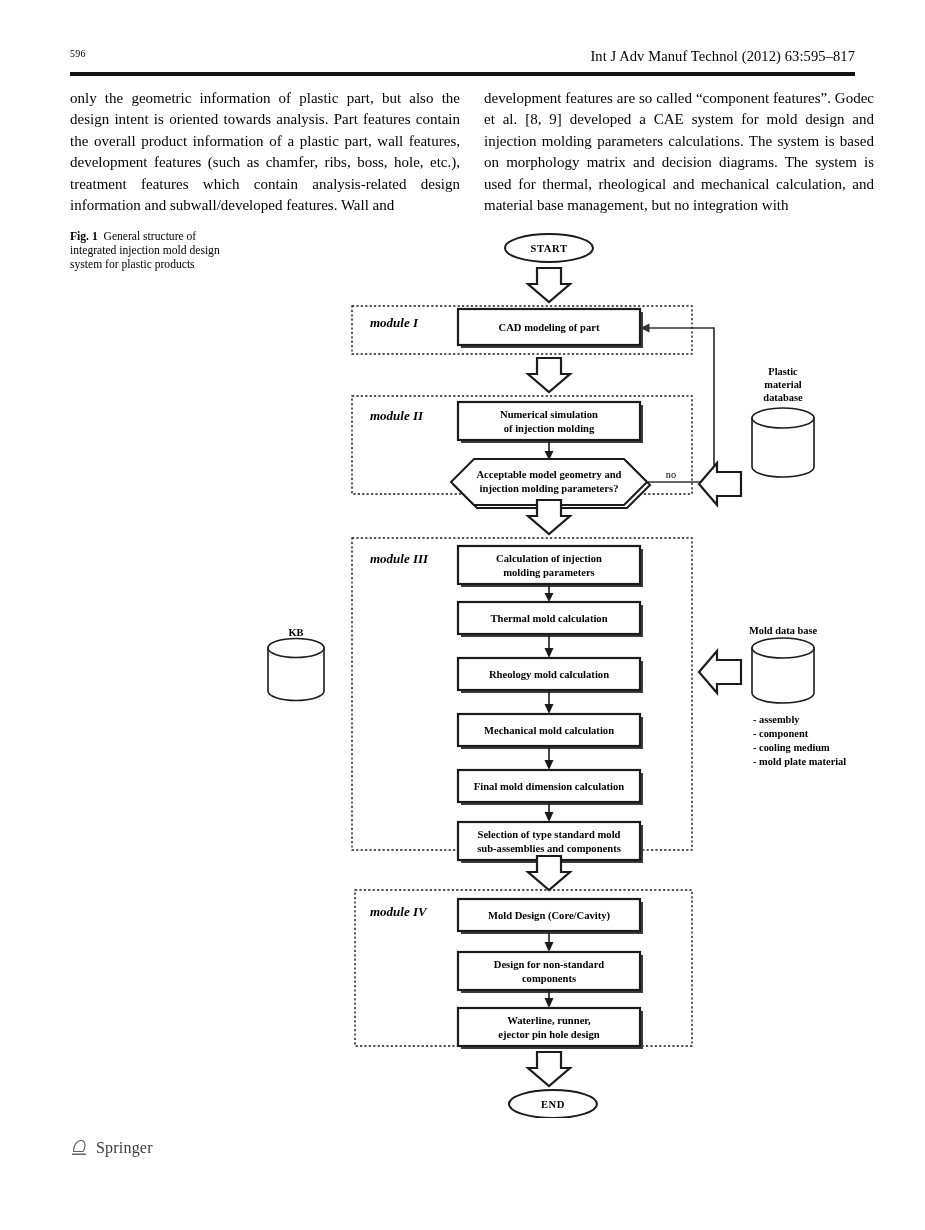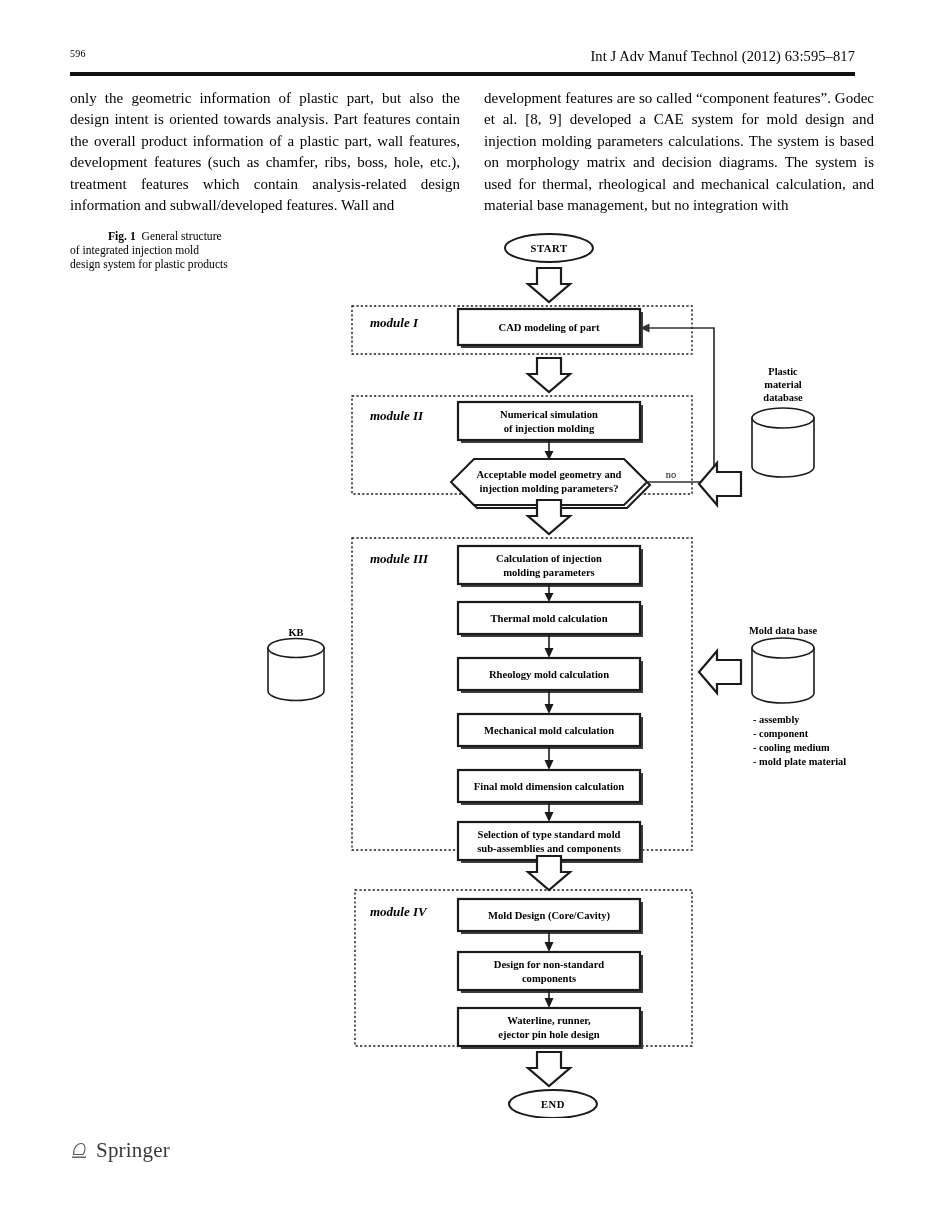--- a/index.html
+++ b/index.html
@@ -17,30 +17,30 @@
 
   
   .col{position:absolute;top:88px;width:390px;font-size:15px;line-height:21.4px;
        text-align:justify;text-justify:inter-word;}
   .col.left{left:70px;}
   .col.right{left:484px;}
   .col p{margin:0;}
 
   
   .figcap{position:absolute;left:70px;top:230px;width:160px;font-size:11.6px;line-height:14.2px;}
-  .figcap b{font-weight:bold;margin-left:38px;}
+  .figcap b{font-weight:bold;}
 
   
   .fig{position:absolute;left:248px;top:228px;width:670px;height:890px;}
   .fig svg{display:block;}
 
   
   .footer{position:absolute;left:70px;top:1138px;display:flex;align-items:center;gap:7px;}
   .footer .sp-logo{width:19px;height:20px;display:block;}
-  .footer .sp-text{font-size:21px;color:#3a3a3a;letter-spacing:.2px;}
+  .footer .sp-text{font-size:16px;color:#3a3a3a;letter-spacing:.2px;}
 </style>
 </head>
 <body>
 
 <div class="page">
 
   <div class="hdr">
     <span class="hdr-page">596</span>
     <span class="hdr-journal">Int J Adv Manuf Technol (2012) 63:595–817</span>
   </div>

